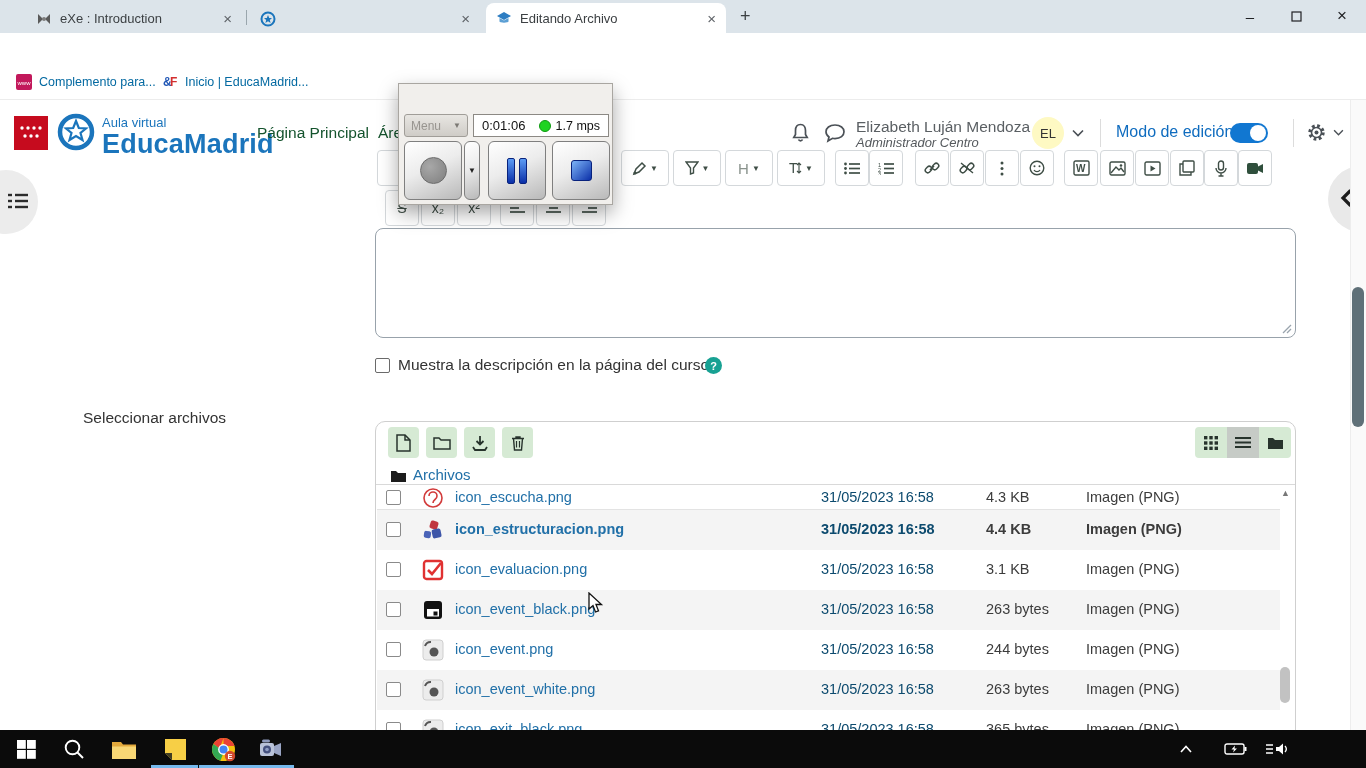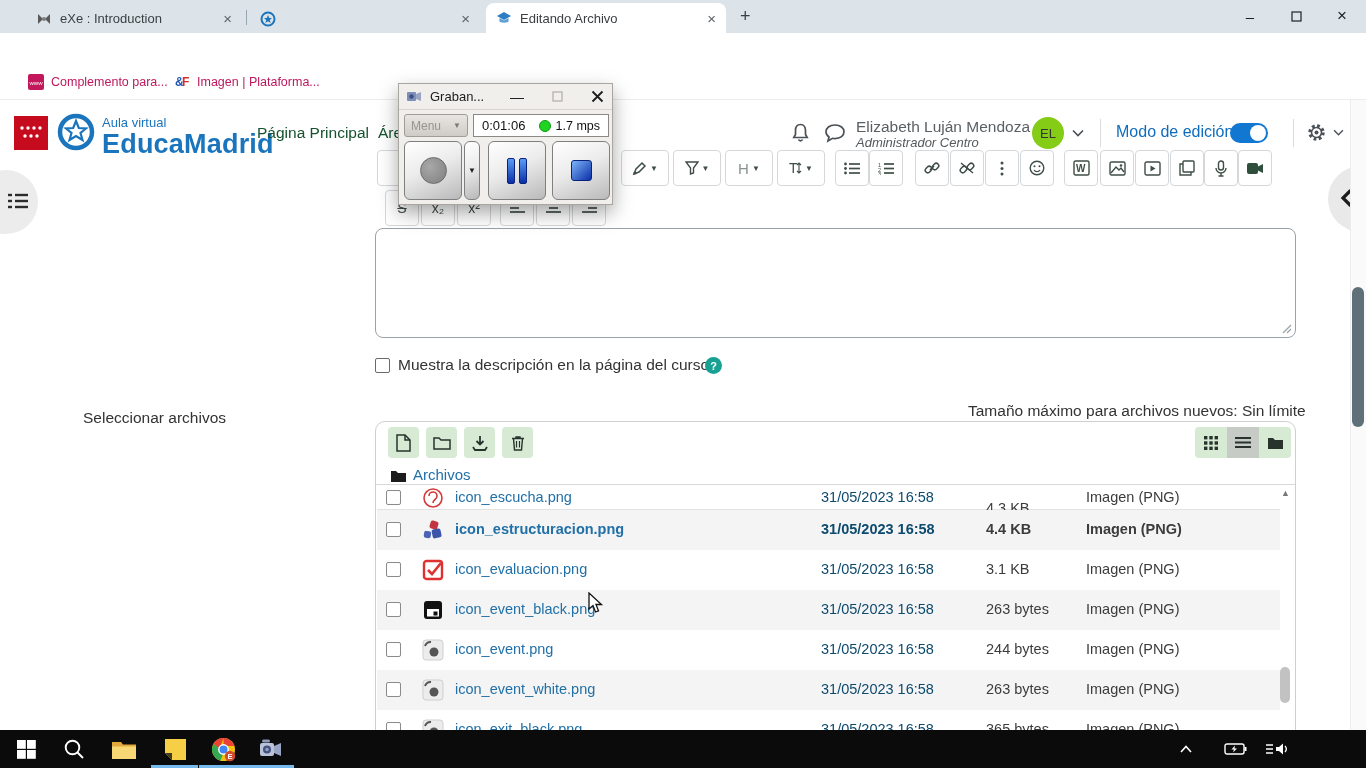--- a/index.html
+++ b/index.html
@@ -15,21 +15,21 @@
   .tab .title{margin:0 8px;overflow:hidden;}
   .tabclose{color:#5f6368;font-size:15px;margin-left:auto;cursor:default;}
   .tabdivider{position:absolute;top:10px;width:1px;height:15px;background:#9aa6ad;}
   .winbtn{position:absolute;top:0;width:40px;height:32px;display:flex;align-items:center;justify-content:center;color:#202124;font-size:15px;}
 
   
   .toolbar{position:absolute;left:0;top:33px;width:1366px;height:37px;background:#fff;}
   .navic{position:absolute;top:41px;width:26px;height:26px;display:flex;align-items:center;justify-content:center;}
   .omnibox{position:absolute;left:110px;top:39px;width:1120px;height:28px;background:#e9edf1;border-radius:14px;display:flex;align-items:center;padding:0 12px;font-size:13.5px;color:#202124;}
   .bookmarks{position:absolute;left:0;top:70px;width:1366px;height:30px;background:#fff;border-bottom:1px solid #ececec;}
-  .bm{position:absolute;top:74px;display:flex;align-items:center;font-size:12.5px;color:#be185d;margin-left:12px;}
+  .bm{position:absolute;top:74px;display:flex;align-items:center;font-size:12.5px;color:#0369a1;}
   .bm .ic{margin-right:7px;}
 
   
   .brand1{color:#1b75bc;font-size:13px;}
   .brand2{color:#1b75bc;font-size:27px;font-weight:bold;letter-spacing:.2px;}
   .navlink{font-size:15.5px;color:#14532d;}
   .hdivider{position:absolute;top:119px;width:1px;height:28px;background:#dcdcdc;}
   .toggle{position:absolute;left:1230px;top:123px;width:38px;height:20px;background:#1177d1;border-radius:10px;}
   .toggle .knob{position:absolute;right:2px;top:2px;width:16px;height:16px;background:#fff;border-radius:50%;}
 
@@ -161,21 +161,21 @@
         <rect width="16" height="16" rx="2" fill="#c2185b"></rect>
         <text x="8" y="11" font-size="6" fill="#fff" text-anchor="middle">www</text>
       </svg>
     <span>Complemento para...</span>
   </div>
   <div class="bm" style="left:162px;">
     <svg class="ic" width="16" height="16" viewBox="0 0 16 16">
         <text x="1" y="12" font-size="12" font-weight="bold" fill="#1f56b5">&amp;</text>
         <text x="8" y="12" font-size="12" font-weight="bold" fill="#d32f2f">F</text>
       </svg>
-    <span>Imagen | Plataforma...</span>
+    <span>Inicio | EducaMadrid...</span>
   </div>
 
   <div>
     <svg class="abs" style="left:14px;top:116px;" width="34" height="34" viewBox="0 0 34 34">
       <rect width="34" height="34" fill="#c60b1e"></rect>
       <g fill="#fff">
           <circle cx="8" cy="12" r="1.7"></circle>
           <circle cx="14" cy="12" r="1.7"></circle>
           <circle cx="20" cy="12" r="1.7"></circle>
           <circle cx="26" cy="12" r="1.7"></circle>
@@ -195,21 +195,21 @@
 
     <svg class="abs" style="left:790px;top:122px;" width="21" height="22" viewBox="0 0 21 22">
       <path d="M10.5 2.5 C6.8 2.5 5.5 5.5 5.5 8.5 L5.5 12.5 L3.8 15.5 L17.2 15.5 L15.5 12.5 L15.5 8.5 C15.5 5.5 14.2 2.5 10.5 2.5 Z" fill="none" stroke="#4a5056" stroke-width="1.7"></path>
       <path d="M8.5 17.5 A2.2 2.2 0 0 0 12.5 17.5" fill="none" stroke="#4a5056" stroke-width="1.7"></path>
     </svg>
     <svg class="abs" style="left:824px;top:123px;" width="22" height="20" viewBox="0 0 22 20">
       <path d="M11 2 C5.5 2 2 5 2 8.8 C2 11 3.2 12.8 5 14 L4 18 L8.5 15.3 C9.3 15.5 10.1 15.6 11 15.6 C16.5 15.6 20 12.6 20 8.8 C20 5 16.5 2 11 2 Z" fill="none" stroke="#4a5056" stroke-width="1.7"></path>
     </svg>
     <div class="abs" style="left:856px;top:118px;font-size:15.5px;color:#5a5f63;">Elizabeth Luján Mendoza</div>
     <div class="abs" style="left:856px;top:135px;font-size:13px;font-style:italic;color:#55595d;">Administrador Centro</div>
-    <div class="abs" style="left:1032px;top:117px;width:32px;height:32px;border-radius:50%;background:#84cc16;color:#333;font-size:13px;display:flex;align-items:center;justify-content:center;">EL</div>
+    <div class="abs" style="left:1032px;top:117px;width:32px;height:32px;border-radius:50%;background:#fef9c3;color:#333;font-size:13px;display:flex;align-items:center;justify-content:center;">EL</div>
     <svg class="abs" style="left:1072px;top:129px;" width="12" height="8" viewBox="0 0 12 8">
         <path d="M1 1.5 L6 6.5 L11 1.5" fill="none" stroke="#4a5056" stroke-width="1.6"></path>
       </svg>
     <div class="hdivider" style="left:1100px;"></div>
     <div class="abs" style="left:1116px;top:123px;font-size:16px;color:#0f6cbf;">Modo de edición</div>
     <div class="toggle">
         <div class="knob"></div>
       </div>
     <div class="hdivider" style="left:1293px;"></div>
     <svg class="abs" style="left:1306px;top:122px;" width="21" height="21" viewBox="0 0 21 21">
@@ -404,21 +404,20 @@
           <line x1="7" y1="11" x2="11" y2="7"></line>
         </g>
       </svg>
   </div>
 
   <div class="abs" style="left:375px;top:358px;width:15px;height:15px;border:1.5px solid #6a6a6a;border-radius:2px;background:#fff;"></div>
   <div class="abs" style="left:398px;top:356px;font-size:15.5px;color:#333;">Muestra la descripción en la página del curso</div>
   <div class="help">?</div>
 
   <div class="abs" style="left:83px;top:409px;font-size:15.5px;color:#333;">Seleccionar archivos</div>
-  <div class="abs" style="left:968px;top:402px;font-size:15.5px;color:#333;">Tamaño máximo para archivos nuevos: Sin límite</div>
 
   <div class="fm">
     <div class="gbtn" style="left:12px;">
       <svg width="15" height="18" viewBox="0 0 15 18">
           <path d="M1 1 L9 1 L14 6 L14 17 L1 17 Z" fill="none" stroke="#27332c" stroke-width="1.5"></path>
           <path d="M9 1 L9 6 L14 6" fill="none" stroke="#27332c" stroke-width="1.5"></path>
         </svg>
     </div>
     <div class="gbtn" style="left:50px;">
       <svg width="18" height="15" viewBox="0 0 18 15">
@@ -477,21 +476,21 @@
     <div class="abs" style="left:0;top:63px;width:919px;height:249px;overflow:hidden;">
 
       <div class="frow" style="top:-15px;border-bottom:1px solid #e3e3e3;">
         <div class="fcheck" style="top:20px;"></div>
         <svg class="ficon" style="top:17px;" width="22" height="22" viewBox="0 0 22 22">
             <circle cx="11" cy="11" r="9" fill="none" stroke="#d23b3b" stroke-width="1.6"></circle>
             <path d="M7 9 A4 4 0 0 1 15 9 C15 13 11 12 11 16" fill="none" stroke="#d23b3b" stroke-width="1.6"></path>
           </svg>
         <a class="fname" style="top:19px;">icon_escucha.png</a>
         <div class="fdate" style="top:19px;">31/05/2023 16:58</div>
-        <div class="fsize" style="top:30px;">4.3 KB</div>
+        <div class="fsize" style="top:19px;">4.3 KB</div>
         <div class="ftype" style="top:19px;">Imagen (PNG)</div>
       </div>
 
       <div class="frow alt" style="top:25px;font-weight:bold;">
         <div class="fcheck"></div>
         <svg class="ficon" width="22" height="22" viewBox="0 0 22 22">
             <rect x="8" y="2" width="8" height="8" rx="2" transform="rotate(18 12 6)" fill="#c03540"></rect>
             <rect x="10" y="10" width="9" height="9" rx="2" transform="rotate(-12 14 14)" fill="#3d55a8"></rect>
             <rect x="2" y="12" width="7" height="7" rx="2" transform="rotate(8 5 15)" fill="#4a63b8"></rect>
           </svg>
@@ -567,37 +566,20 @@
     </div>
 
     <div class="abs" style="left:905px;top:66px;font-size:9px;color:#777;">▲</div>
     <div class="scrollthumb" style="left:904px;top:245px;width:10px;height:36px;background:#c2c2c2;"></div>
   </div>
 
   <div class="abs" style="left:1350px;top:100px;width:16px;height:630px;background:#fafafa;border-left:1px solid #ededed;"></div>
   <div class="scrollthumb" style="left:1352px;top:287px;width:12px;height:140px;background:#5f7078;"></div>
 
   <div class="recorder">
-    <div class="flex" style="height:26px;padding:0 8px;border-bottom:1px solid #d8d5d0;">
-      <svg width="15" height="13" viewBox="0 0 15 13">
-          <rect x="0" y="2" width="9" height="9" rx="1" fill="#7e8eb8"></rect>
-          <circle cx="4.5" cy="6.5" r="2.2" fill="#3e4f85"></circle>
-          <path d="M9 4 L14 2 L14 11 L9 9 Z" fill="#9aa5c5"></path>
-        </svg>
-      <span style="margin-left:8px;font-size:13px;color:#1c1c1c;">Graban...</span>
-      <span style="margin-left:auto;display:flex;gap:28px;align-items:center;">
-        <span style="color:#222;font-size:14px;">—</span>
-        <svg width="11" height="11" viewBox="0 0 11 11">
-            <rect x="1" y="1" width="9" height="9" fill="none" stroke="#b9b6b1" stroke-width="1.4"></rect>
-          </svg>
-        <svg width="13" height="13" viewBox="0 0 13 13">
-            <path d="M1.5 1.5 L11.5 11.5 M11.5 1.5 L1.5 11.5" stroke="#1c1c1c" stroke-width="1.8"></path>
-          </svg>
-      </span>
-    </div>
     <div class="abs flex" style="left:5px;top:30px;width:64px;height:23px;background:linear-gradient(#e8e6e2,#cfccc7);border:1px solid #a09d98;border-radius:3px;padding:0 6px;justify-content:space-between;">
       <span style="font-size:12px;color:#989590;">Menu</span>
       <span style="font-size:8px;color:#7c7974;">▼</span>
     </div>
     <div class="abs flex" style="left:74px;top:30px;width:136px;height:23px;background:#fff;border:1px solid #8c8984;padding:8px 8px;">
       <span style="font-size:13px;color:#111;">0:01:06</span>
       <span style="margin-left:auto;display:flex;align-items:center;gap:5px;">
         <span style="width:12px;height:12px;border-radius:50%;background:#1ed321;border:1px solid #0f9a12;display:inline-block;"></span>
         <span style="font-size:12.5px;color:#111;">1.7 mps</span>
       </span>

